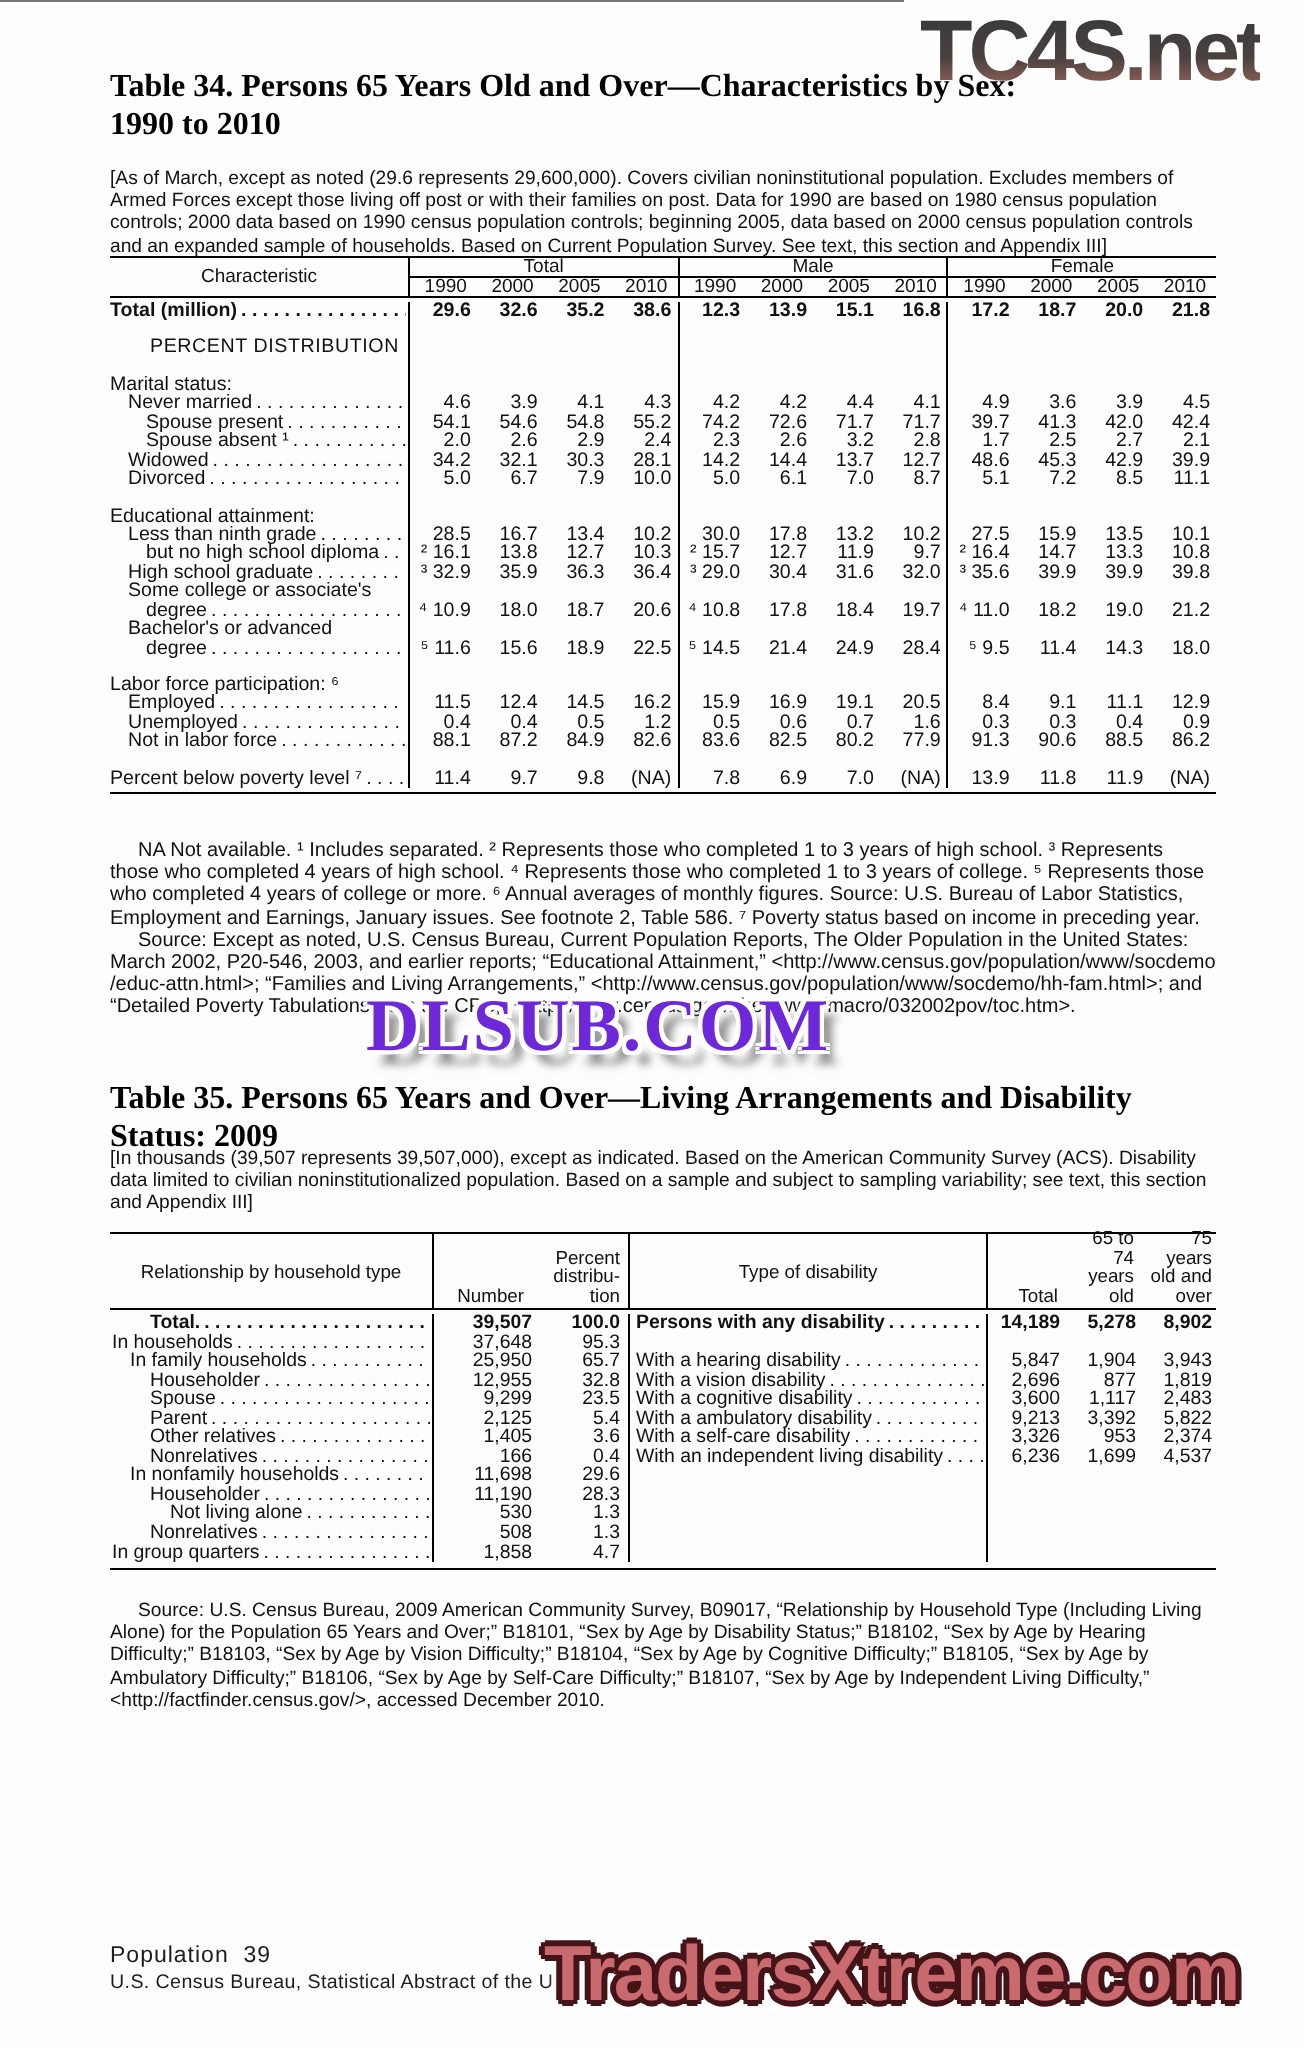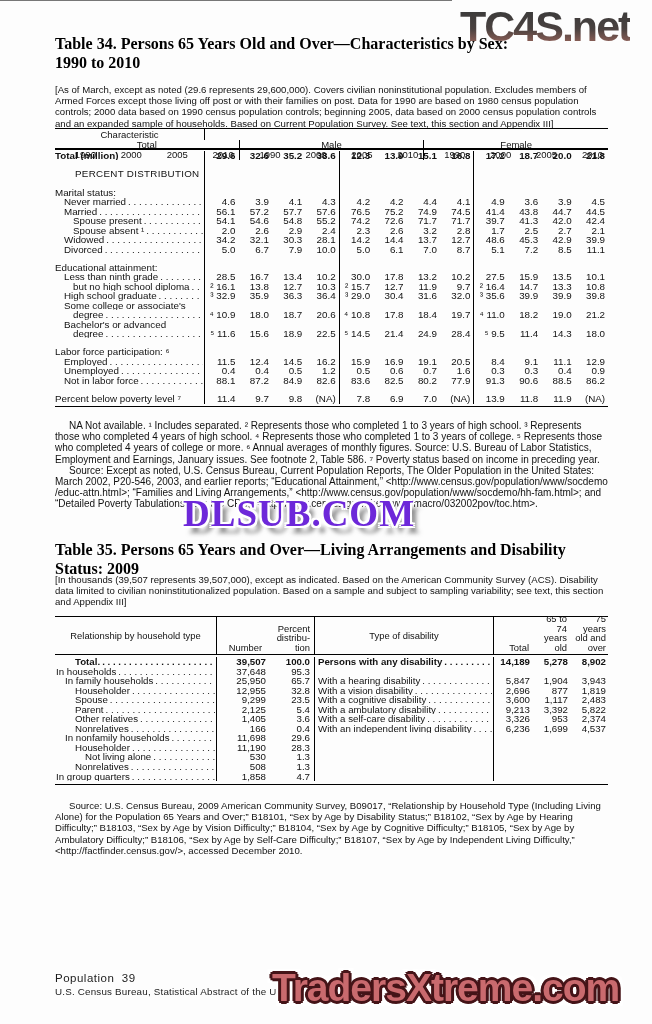--- a/index.html
+++ b/index.html
@@ -16,38 +16,38 @@
   .note{position:absolute;margin:0;font-size:9.6px;line-height:11.2px;color:#111;width:553px;}
   .t34note{top:84px;left:0;}
   .t35note{top:574px;left:0;}
   .fnblock{position:absolute;top:420px;left:0;width:553px;}
   .fnblock p{margin:0;font-size:10px;line-height:11.2px;text-indent:14px;color:#111;}
   .src35{top:800px;left:0;text-indent:14px;}
 
   
   .t34{position:absolute;top:128px;left:0;width:553px;border-top:1.5px solid #000;border-bottom:1.5px solid #000;}
   .t34 *{box-sizing:border-box;}
-  .t34-head{display:flex;border-bottom:1.5px solid #000;height:20px;font-size:9.5px;flex-direction:column;}
+  .t34-head{display:flex;border-bottom:1.5px solid #000;height:20px;font-size:9.5px;}
   .h-char{width:150px;border-right:1px solid #000;display:flex;align-items:center;justify-content:center;}
   .h-right{flex:1;display:flex;flex-direction:column;}
   .h-groups{display:flex;height:10px;border-bottom:1px solid #000;}
   .h-groups>div{flex:1;text-align:center;line-height:10px;}
   .h-groups>div:nth-child(1),.h-groups>div:nth-child(2){border-right:1px solid #000;}
   .h-years{display:flex;height:10px;}
   .h-years>div{flex:1;text-align:right;padding-right:5px;line-height:10px;}
   .h-years>div:nth-child(4),.h-years>div:nth-child(8){border-right:1px solid #000;}
   .t34-body{padding-top:2px;padding-bottom:2px;}
   .t34-body .r{display:flex;height:9.45px;line-height:9.5px;font-size:9.8px;}
   .t34-body .r.sp{height:9px;}
   .t34-body .r.b{font-weight:bold;}
   .c0{width:150px;border-right:1px solid #000;display:flex;overflow:hidden;white-space:nowrap;}
   .c0 .t{white-space:nowrap;}
   .cv{flex:1;text-align:right;padding-right:3px;overflow:hidden;white-space:nowrap;}
   .t34-body .r>div:nth-child(5),.t34-body .r>div:nth-child(9){border-right:1px solid #000;}
-  .ind0{padding-left:0;flex-direction:column;} .ind1{padding-left:9px;} .ind2{padding-left:18px;} .ctr{padding-left:20px;letter-spacing:.3px;}
+  .ind0{padding-left:0;} .ind1{padding-left:9px;} .ind2{padding-left:18px;} .ctr{padding-left:20px;letter-spacing:.3px;}
   .dots{flex:1;overflow:hidden;white-space:nowrap;margin-left:2px;margin-right:1px;}
   .dots::after{content:" . . . . . . . . . . . . . . . . . . . . . . . . . . . . . . . . . . . . . . . . . .";}
 
   
   .t35{position:absolute;top:616px;left:0;width:553px;border-top:1.5px solid #000;border-bottom:1.5px solid #000;}
   .t35 *{box-sizing:border-box;}
   .t35-head{display:flex;height:38px;border-bottom:1.5px solid #000;font-size:9.4px;line-height:9.4px;}
   .t35-head>div{display:flex;flex-direction:column;white-space:pre-line;}
   .h1{width:162px;border-right:1px solid #000;justify-content:center;text-align:center;}
   .h2{width:55px;justify-content:flex-end;text-align:right;padding-right:10px;padding-bottom:2px;}
@@ -222,38 +222,20 @@
             <div class="cv">4.2</div>
             <div class="cv">4.2</div>
             <div class="cv">4.4</div>
             <div class="cv">4.1</div>
             <div class="cv">4.9</div>
             <div class="cv">3.6</div>
             <div class="cv">3.9</div>
             <div class="cv">4.5</div>
           </div>
           <div class="r">
-            <div class="c0 ind1">
-              <div class="t">Married</div>
-              <div class="dots"></div>
-            </div>
-            <div class="cv">56.1</div>
-            <div class="cv">57.2</div>
-            <div class="cv">57.7</div>
-            <div class="cv">57.6</div>
-            <div class="cv">76.5</div>
-            <div class="cv">75.2</div>
-            <div class="cv">74.9</div>
-            <div class="cv">74.5</div>
-            <div class="cv">41.4</div>
-            <div class="cv">43.8</div>
-            <div class="cv">44.7</div>
-            <div class="cv">44.5</div>
-          </div>
-          <div class="r">
             <div class="c0 ind2">
               <div class="t">Spouse present</div>
               <div class="dots"></div>
             </div>
             <div class="cv">54.1</div>
             <div class="cv">54.6</div>
             <div class="cv">54.8</div>
             <div class="cv">55.2</div>
             <div class="cv">74.2</div>
             <div class="cv">72.6</div>

